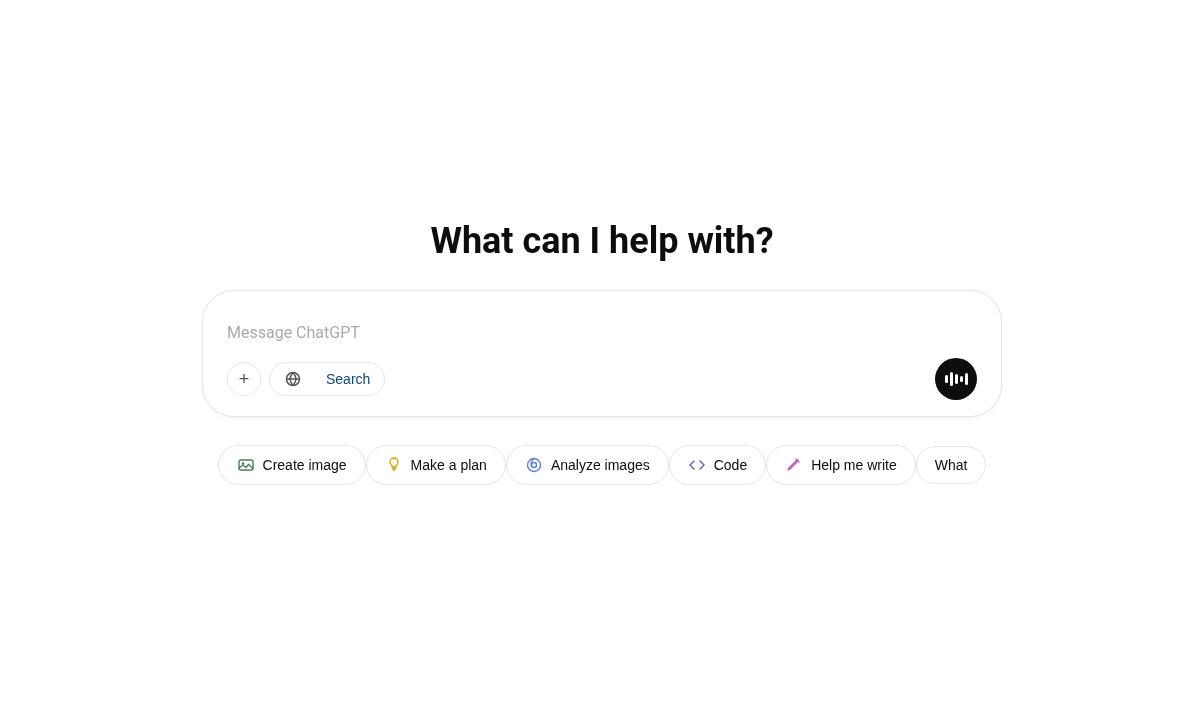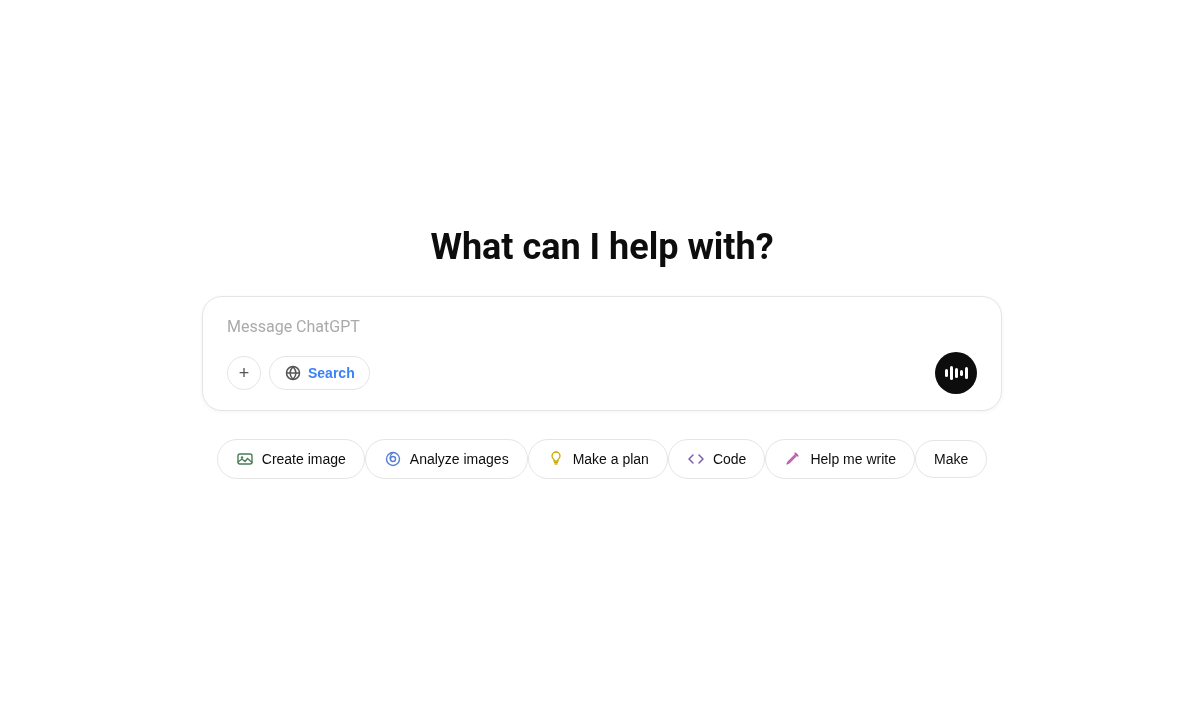--- a/index.html
+++ b/index.html
@@ -31,22 +31,22 @@
       font-size: 36px;
       font-weight: 700;
       color: #0d0d0d;
       text-align: center;
     }
 
     .input-box {
       width: 100%;
       background: #ffffff;
       border: 1.5px solid #e5e5e5;
-      border-radius: 20px;
-      padding: 20px 24px 16px 24px;
+      border-radius: 32px;
+      padding: 32px 24px 16px 24px;
       display: flex;
       flex-direction: column;
       gap: 16px;
       box-shadow: 0 1px 4px rgba(0,0,0,0.05);
     }
 
     .input-placeholder {
       font-size: 16px;
       color: #aaaaaa;
       font-weight: 400;
@@ -60,29 +60,29 @@
 
     .input-actions-left {
       display: flex;
       align-items: center;
       gap: 8px;
     }
 
     .action-btn {
       display: flex;
       align-items: center;
-      gap: 6px;
+      gap: 24px;
       padding: 7px 14px;
       border-radius: 999px;
       border: 1.5px solid #e5e5e5;
       background: #ffffff;
       cursor: pointer;
       font-size: 14px;
-      color: #3b82f6;
-      font-weight: 700;
+      color: #0c4a6e;
+      font-weight: 400;
       transition: background 0.15s;
     }
 
     .plus-btn {
       width: 34px;
       height: 34px;
       border-radius: 999px;
       border: 1.5px solid #e5e5e5;
       background: #ffffff;
       cursor: pointer;
@@ -218,42 +218,42 @@
         <svg width="18" height="18" viewBox="0 0 18 18" fill="none" xmlns="http://www.w3.org/2000/svg">
           <rect x="2" y="4" width="14" height="10" rx="2" stroke="#4a7c59" stroke-width="1.4" fill="none"></rect>
           <circle cx="6" cy="7.5" r="1.2" fill="#4a7c59"></circle>
           <path d="M2 12l4-3 3 2.5 2.5-3 4.5 4" stroke="#4a7c59" stroke-width="1.3" fill="none" stroke-linecap="round"></path>
         </svg>
       </span>
       <span>Create image</span>
     </button>
 
     <button class="chip">
+      <span class="chip-icon plan-icon">
+        <svg width="18" height="18" viewBox="0 0 18 18" fill="none" xmlns="http://www.w3.org/2000/svg">
+          <path d="M9 2C6.8 2 5 3.8 5 6c0 1.5.8 2.8 2 3.5V11h4V9.5c1.2-.7 2-2 2-3.5 0-2.2-1.8-4-4-4z" stroke="#c8a800" stroke-width="1.3" fill="none"></path>
+          <line x1="7" y1="12.5" x2="11" y2="12.5" stroke="#c8a800" stroke-width="1.3"></line>
+          <line x1="7.5" y1="14" x2="10.5" y2="14" stroke="#c8a800" stroke-width="1.3"></line>
+        </svg>
+      </span>
+      <span>Make a plan</span>
+    </button>
+
+    <button class="chip">
       <span class="chip-icon analyze-icon">
         <svg width="18" height="18" viewBox="0 0 18 18" fill="none" xmlns="http://www.w3.org/2000/svg">
           <circle cx="9" cy="9" r="6.5" stroke="#5b7fd4" stroke-width="1.4"></circle>
           <circle cx="9" cy="9" r="2.5" stroke="#5b7fd4" stroke-width="1.4"></circle>
           <path d="M9 2.5C7 4 6 6 6 9" stroke="#5b7fd4" stroke-width="1.2" fill="none" stroke-linecap="round"></path>
         </svg>
       </span>
       <span>Analyze images</span>
     </button>
 
     <button class="chip">
-      <span class="chip-icon plan-icon">
-        <svg width="18" height="18" viewBox="0 0 18 18" fill="none" xmlns="http://www.w3.org/2000/svg">
-          <path d="M9 2C6.8 2 5 3.8 5 6c0 1.5.8 2.8 2 3.5V11h4V9.5c1.2-.7 2-2 2-3.5 0-2.2-1.8-4-4-4z" stroke="#c8a800" stroke-width="1.3" fill="none"></path>
-          <line x1="7" y1="12.5" x2="11" y2="12.5" stroke="#c8a800" stroke-width="1.3"></line>
-          <line x1="7.5" y1="14" x2="10.5" y2="14" stroke="#c8a800" stroke-width="1.3"></line>
-        </svg>
-      </span>
-      <span>Make a plan</span>
-    </button>
-
-    <button class="chip">
       <span class="chip-icon code-icon">
         <svg width="18" height="18" viewBox="0 0 18 18" fill="none" xmlns="http://www.w3.org/2000/svg">
           <polyline points="6,5 2,9 6,13" stroke="#7b5ea7" stroke-width="1.5" fill="none" stroke-linecap="round" stroke-linejoin="round"></polyline>
           <polyline points="12,5 16,9 12,13" stroke="#7b5ea7" stroke-width="1.5" fill="none" stroke-linecap="round" stroke-linejoin="round"></polyline>
         </svg>
       </span>
       <span>Code</span>
     </button>
 
     <button class="chip">
@@ -261,16 +261,16 @@
         <svg width="18" height="18" viewBox="0 0 18 18" fill="none" xmlns="http://www.w3.org/2000/svg">
           <path d="M3 14l2-1 8-8-1-1-8 8-1 2z" stroke="#c05aad" stroke-width="1.3" fill="none" stroke-linejoin="round"></path>
           <path d="M12 4l2 2" stroke="#c05aad" stroke-width="1.3" stroke-linecap="round"></path>
           <path d="M11 3l2 2" stroke="#c05aad" stroke-width="1.3" stroke-linecap="round"></path>
         </svg>
       </span>
       <span>Help me write</span>
     </button>
 
     <button class="chip">
-      <span>Make</span>
+      <span>What</span>
     </button>
   </div>
 </div>
 
 </body></html>

